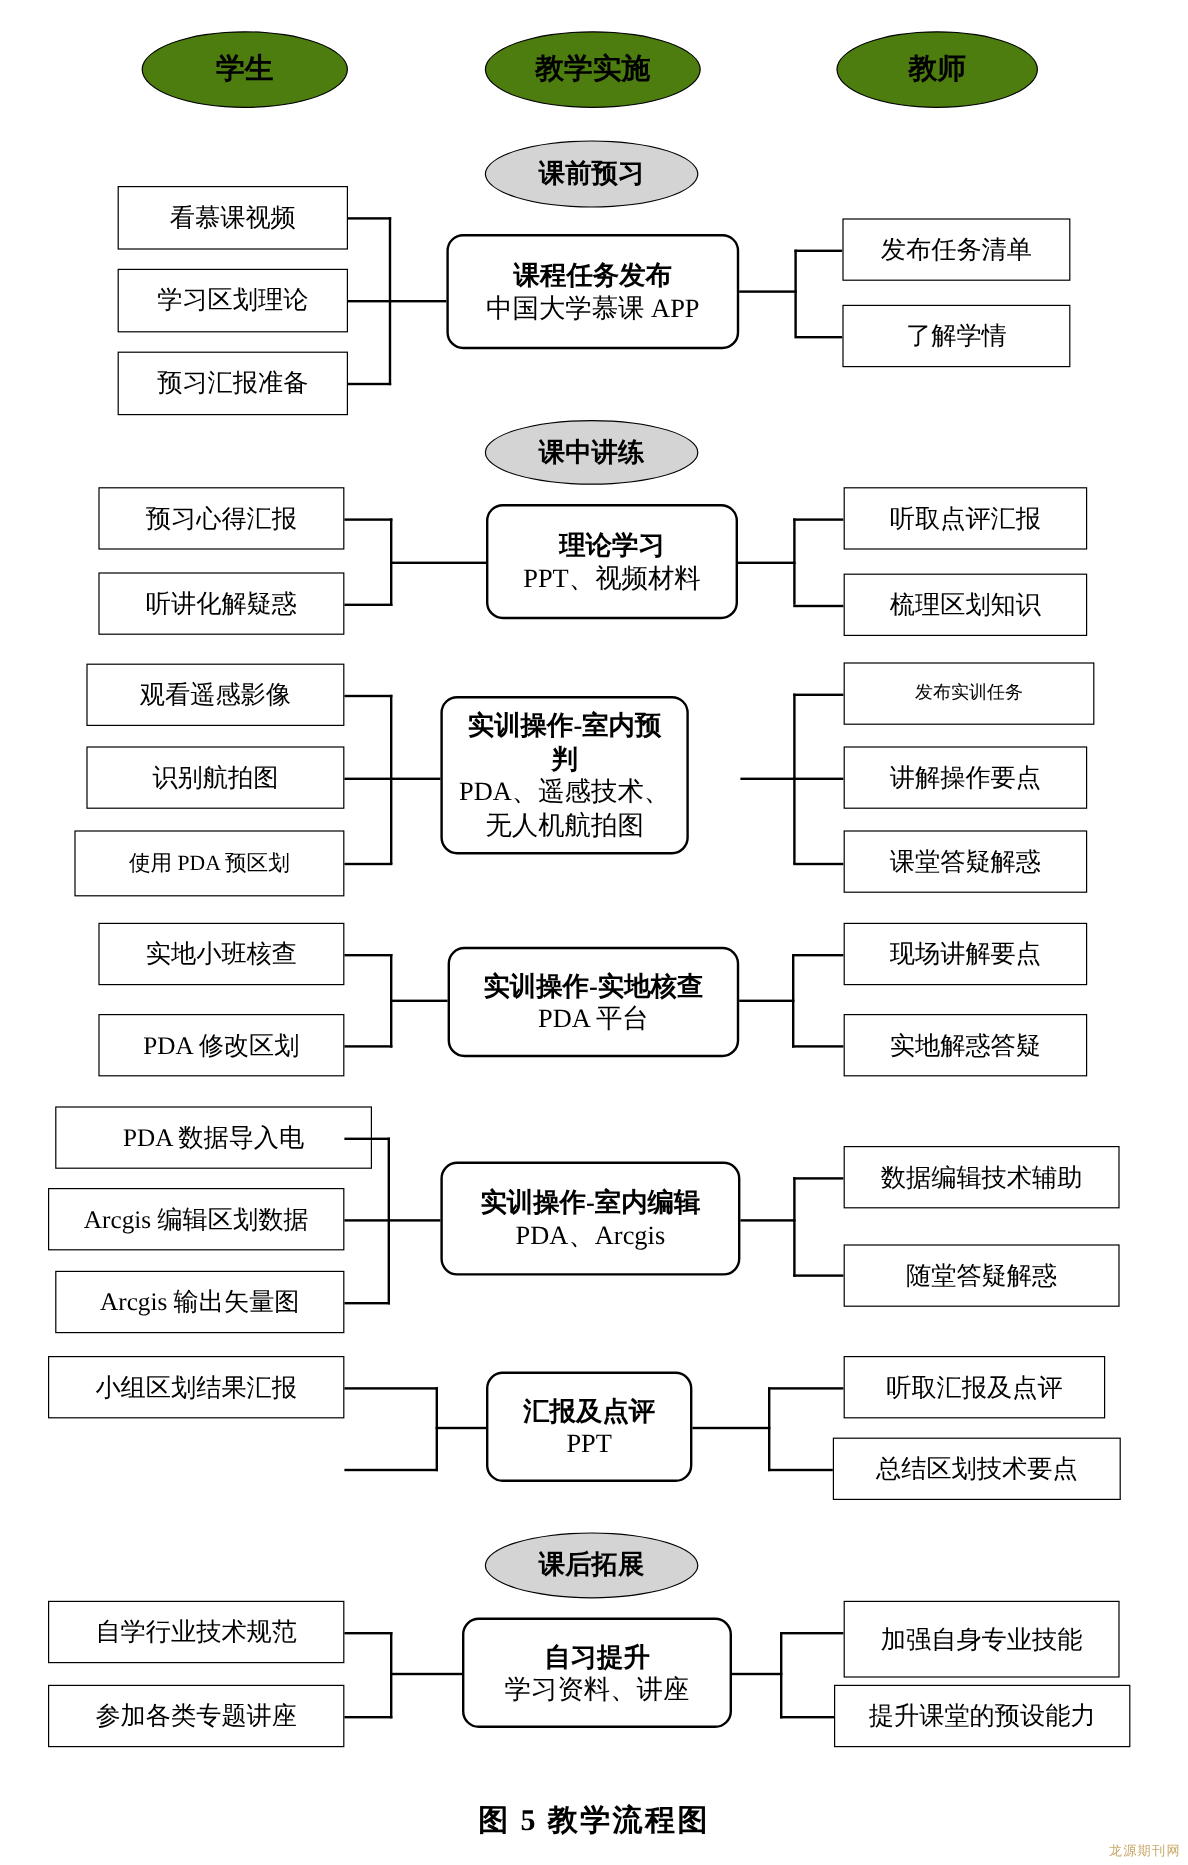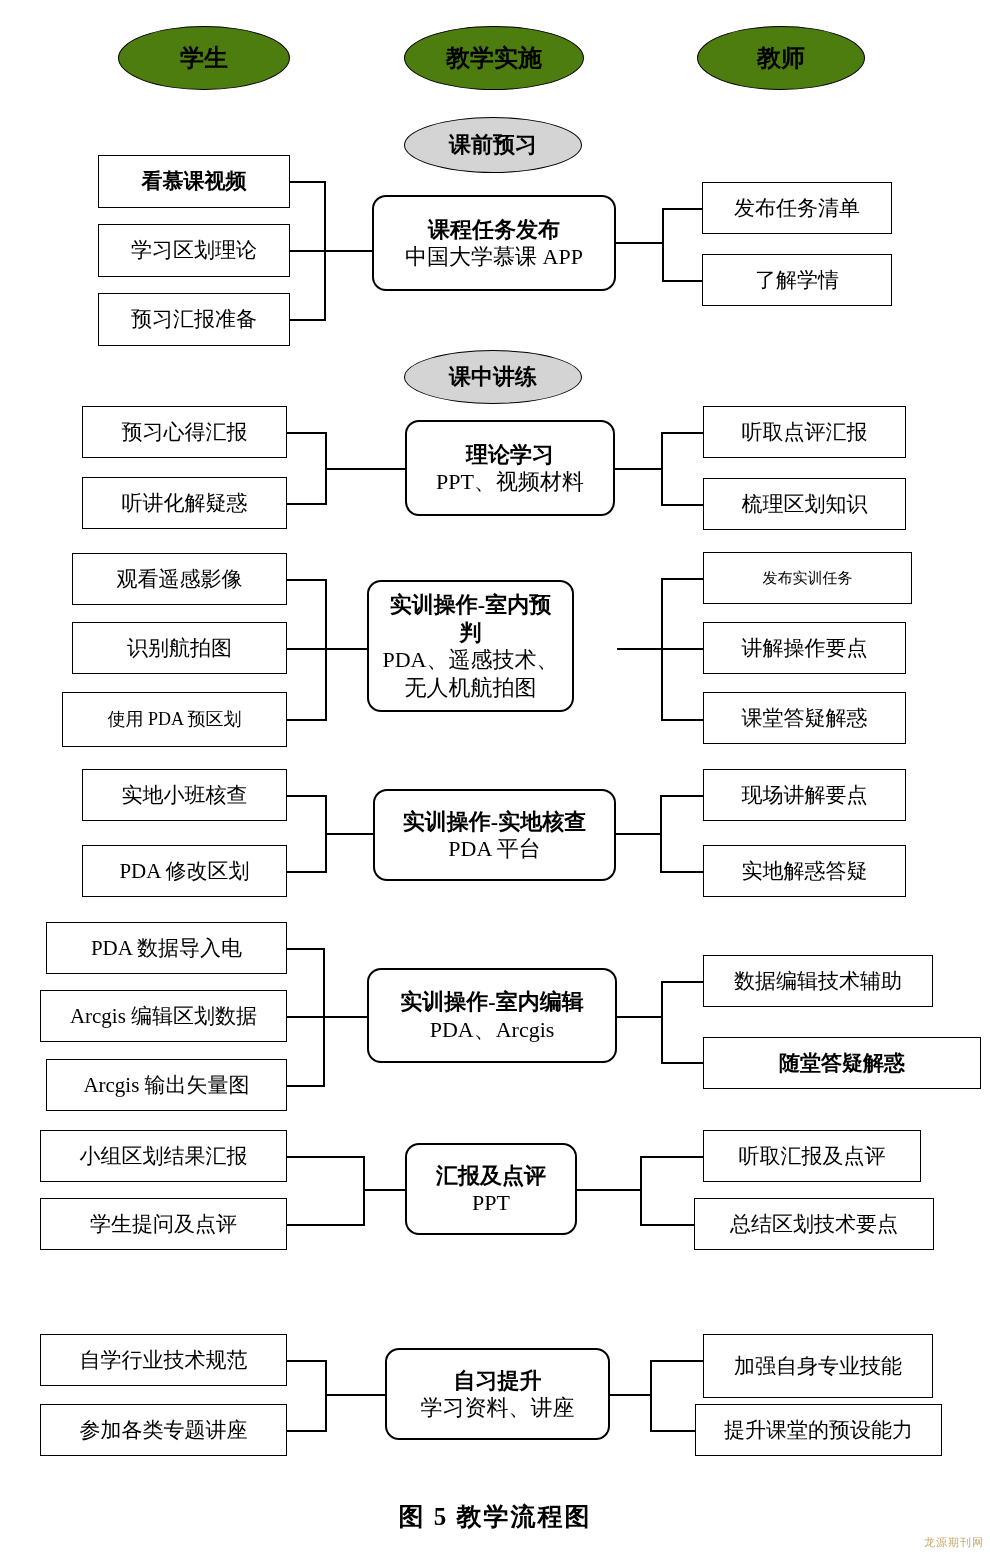--- a/index.html
+++ b/index.html
@@ -85,21 +85,21 @@
     <span>教学实施</span>
   </div>
   <div class="ellipse dark" style="left:697px; top:26px; width:166px; height:62px; font-size:24px;">
     <span>教师</span>
   </div>
 
   <div class="ellipse light" style="left:404px; top:117px; width:176px; height:54px; font-size:22px;">
     <span>课前预习</span>
   </div>
 
-  <div class="box" style="left:98px; top:155px; width:192px; height:53px; font-size:21px;font-weight:bold;">
+  <div class="box" style="left:98px; top:155px; width:192px; height:53px; font-size:21px;">
     <span>看慕课视频</span>
   </div>
   <div class="box" style="left:98px; top:224px; width:192px; height:53px; font-size:21px;">
     <span>学习区划理论</span>
   </div>
   <div class="box" style="left:98px; top:293px; width:192px; height:53px; font-size:21px;">
     <span>预习汇报准备</span>
   </div>
 
   <div class="line hline" style="left:290px; top:181px; width:36px;"></div>
@@ -212,21 +212,21 @@
   <div class="line hline" style="left:660px; top:795px; width:43px;"></div>
   <div class="line hline" style="left:660px; top:871px; width:43px;"></div>
 
   <div class="box" style="left:703px; top:769px; width:203px; height:52px; font-size:21px;">
     <span>现场讲解要点</span>
   </div>
   <div class="box" style="left:703px; top:845px; width:203px; height:52px; font-size:21px;">
     <span>实地解惑答疑</span>
   </div>
 
-  <div class="box" style="left:46px; top:922px; width:241px; height:52px; font-size:21px;">
+  <div class="box" style="left:46px; top:922px; width:264px; height:52px; font-size:21px;">
     <span>PDA  数据导入电</span>
   </div>
   <div class="box" style="left:40px; top:990px; width:247px; height:52px; font-size:21px;">
     <span>Arcgis 编辑区划数据</span>
   </div>
   <div class="box" style="left:46px; top:1059px; width:241px; height:52px; font-size:21px;">
     <span>Arcgis 输出矢量图</span>
   </div>
   <div class="line hline" style="left:287px; top:948px; width:38px;"></div>
   <div class="line hline" style="left:287px; top:1016px; width:80px;"></div>
@@ -239,29 +239,26 @@
   </div>
 
   <div class="line hline" style="left:617px; top:1016px; width:46px;"></div>
   <div class="line vline" style="left:661px; top:981px; height:83px;"></div>
   <div class="line hline" style="left:661px; top:981px; width:42px;"></div>
   <div class="line hline" style="left:661px; top:1062px; width:42px;"></div>
 
   <div class="box" style="left:703px; top:955px; width:230px; height:52px; font-size:21px;">
     <span>数据编辑技术辅助</span>
   </div>
-  <div class="box" style="left:703px; top:1037px; width:278px; height:52px; font-size:21px;font-weight:bold;">
+  <div class="box" style="left:703px; top:1037px; width:230px; height:52px; font-size:21px;">
     <span>随堂答疑解惑</span>
   </div>
 
   <div class="box" style="left:40px; top:1130px; width:247px; height:52px; font-size:21px;">
     <span>小组区划结果汇报</span>
-  </div>
-  <div class="box" style="left:40px; top:1198px; width:247px; height:52px; font-size:21px;">
-    <span>学生提问及点评</span>
   </div>
   <div class="line hline" style="left:287px; top:1156px; width:78px;"></div>
   <div class="line hline" style="left:287px; top:1224px; width:78px;"></div>
   <div class="line vline" style="left:363px; top:1156px; height:70px;"></div>
   <div class="line hline" style="left:363px; top:1189px; width:42px;"></div>
 
   <div class="box round center-box" style="left:405px; top:1143px; width:172px; height:92px; font-size:22px;">
     <span class="l1">汇报及点评</span>
     <span class="l2">PPT</span>
   </div>
@@ -271,20 +268,23 @@
   <div class="line hline" style="left:640px; top:1156px; width:63px;"></div>
   <div class="line hline" style="left:640px; top:1224px; width:63px;"></div>
 
   <div class="box" style="left:703px; top:1130px; width:218px; height:52px; font-size:21px;">
     <span>听取汇报及点评</span>
   </div>
   <div class="box" style="left:694px; top:1198px; width:240px; height:52px; font-size:21px;">
     <span>总结区划技术要点</span>
   </div>
 
+  <div class="ellipse light" style="left:404px; top:1277px; width:176px; height:53px; font-size:22px;">
+    <span>课后拓展</span>
+  </div>
 
   <div class="box" style="left:40px; top:1334px; width:247px; height:52px; font-size:21px;">
     <span>自学行业技术规范</span>
   </div>
   <div class="box" style="left:40px; top:1404px; width:247px; height:52px; font-size:21px;">
     <span>参加各类专题讲座</span>
   </div>
   <div class="line hline" style="left:287px; top:1360px; width:40px;"></div>
   <div class="line hline" style="left:287px; top:1430px; width:40px;"></div>
   <div class="line vline" style="left:325px; top:1360px; height:72px;"></div>

